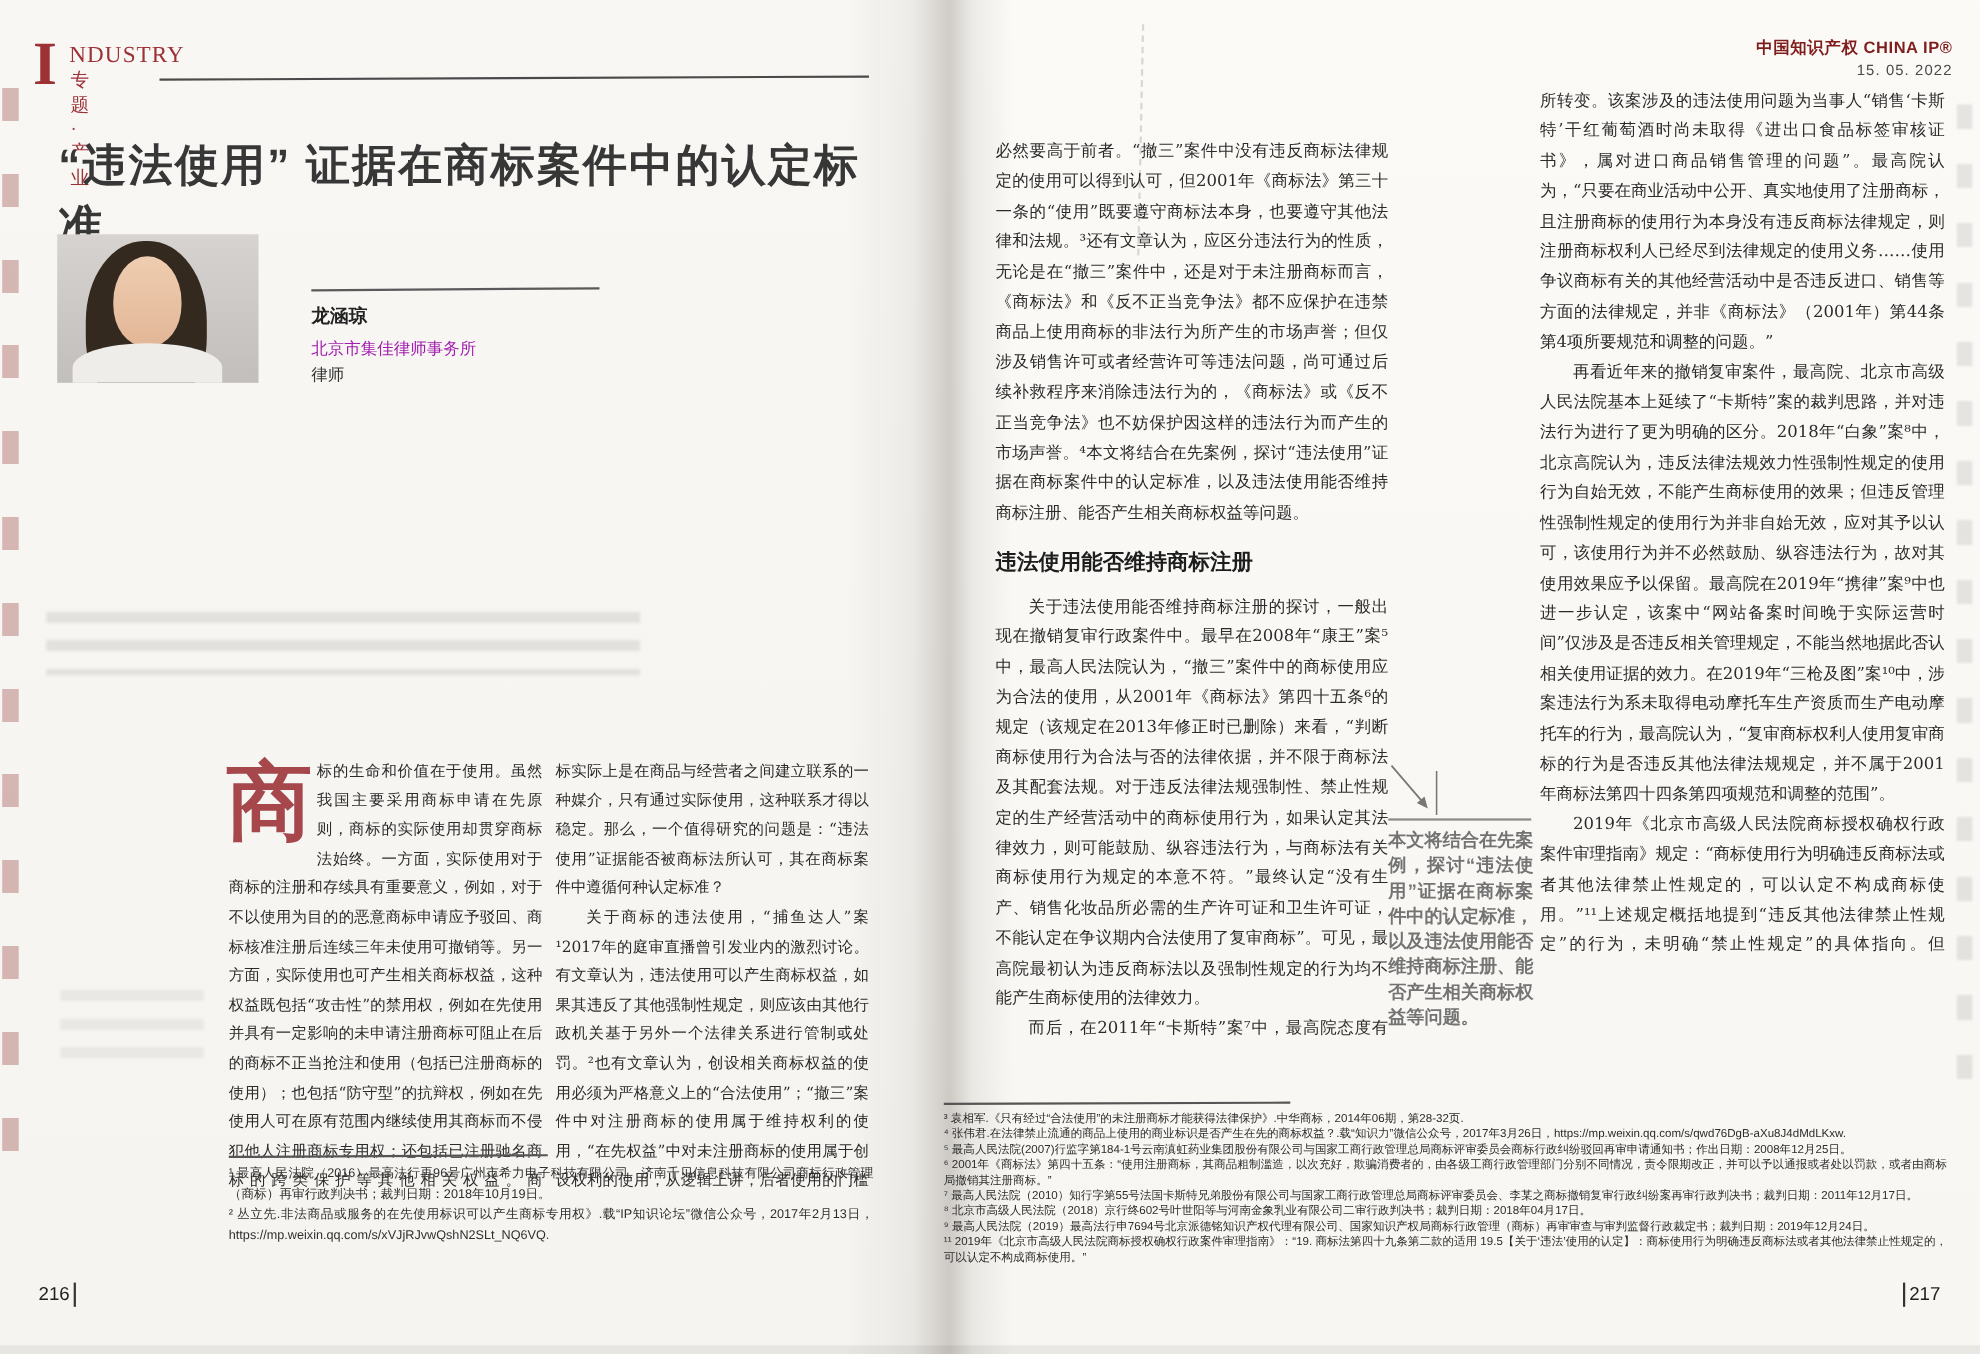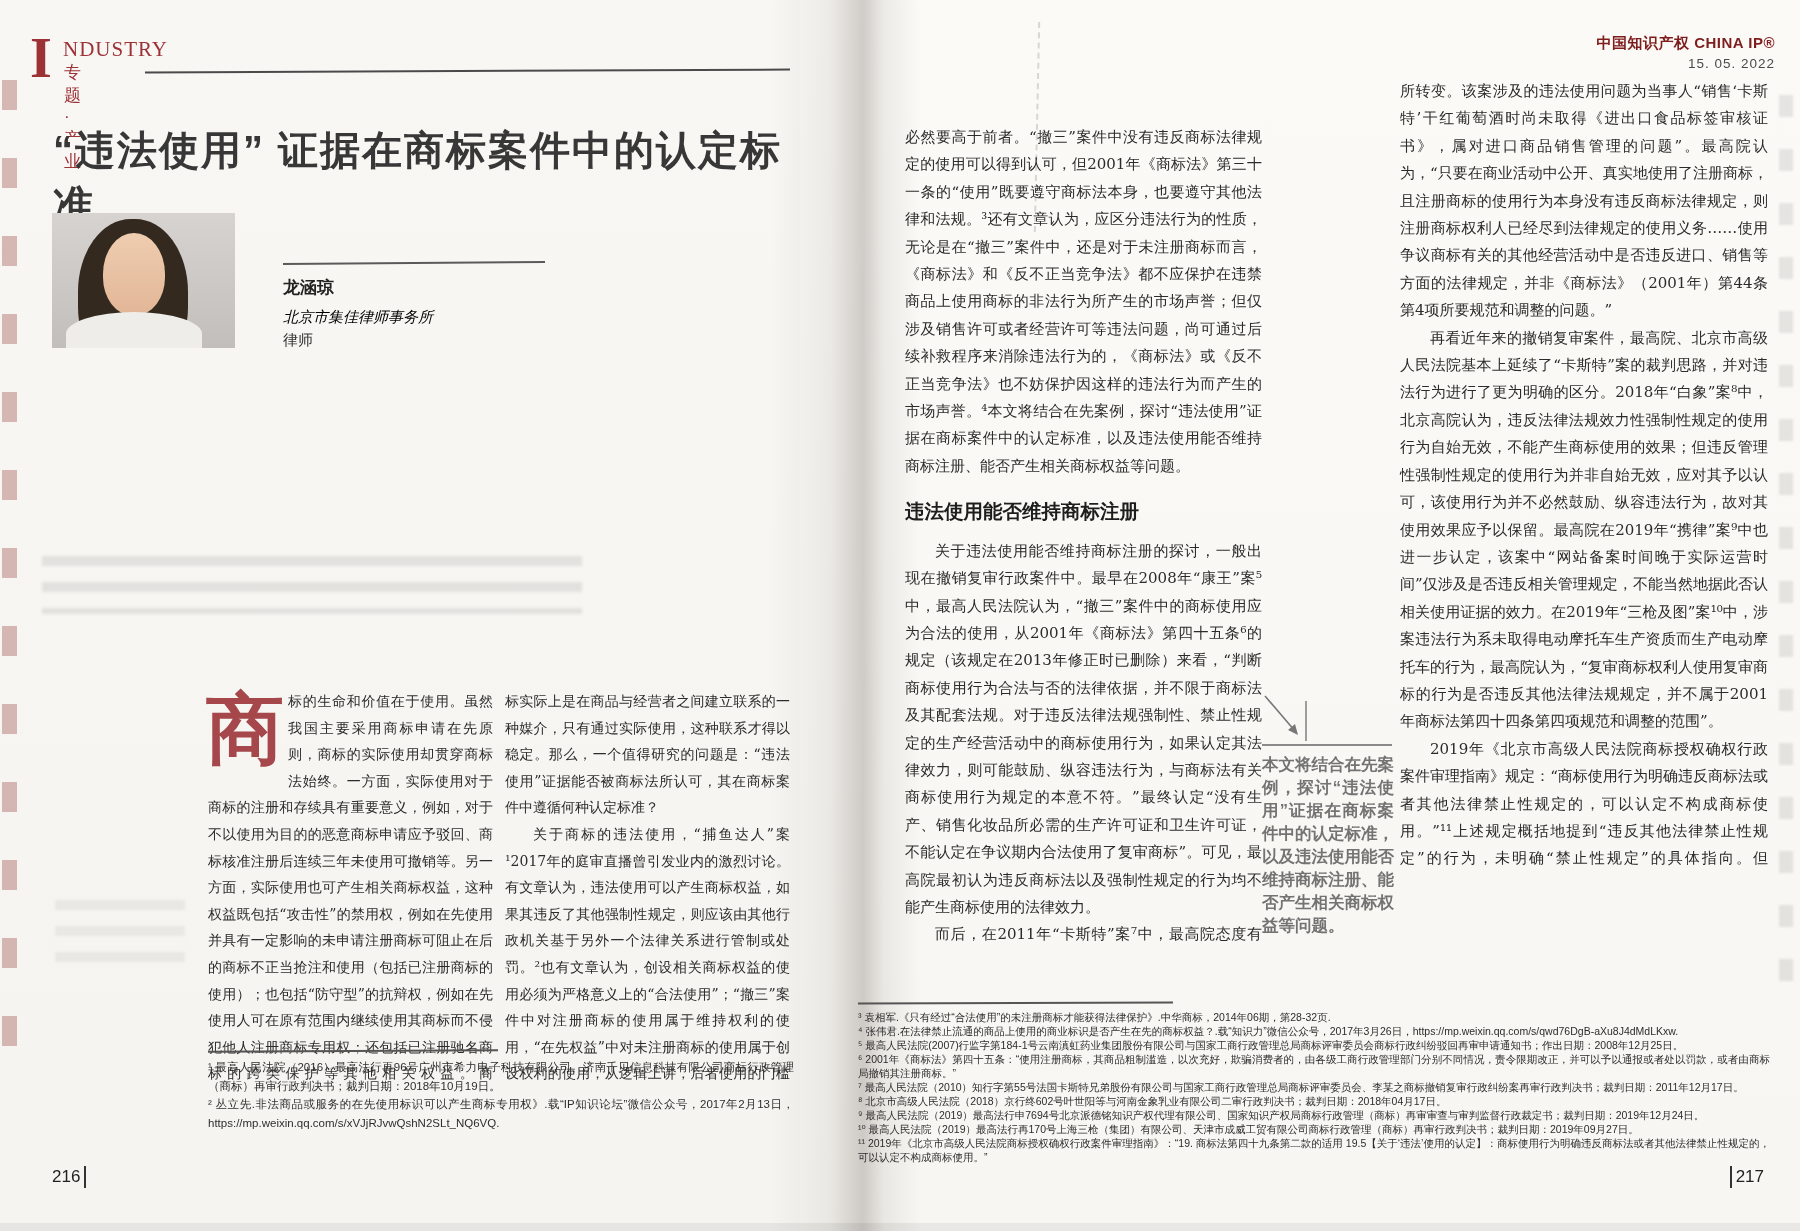--- a/index.html
+++ b/index.html
@@ -45,21 +45,21 @@
   .portrait-hair{position:absolute;left:26px;top:6px;width:110px;height:152px;background:#33291f;
     border-radius:48% 48% 42% 42%;}
   .portrait-face{position:absolute;left:51px;top:20px;width:62px;height:82px;
     background:linear-gradient(180deg,#efcdb0 0%,#e2b697 100%);border-radius:50% 50% 46% 46%;}
   .portrait-top{position:absolute;left:14px;bottom:-8px;width:136px;height:44px;background:#efedea;
     border-radius:50% 50% 0 0;}
   .author-rule{position:absolute;left:283px;top:262px;width:262px;height:2px;background:#5a5a5a;transform:rotate(-.4deg);}
   .author-name{position:absolute;left:283px;top:276px;font-family:"Liberation Sans",sans-serif;
     font-weight:bold;font-size:17px;color:#222;}
   .author-org{position:absolute;left:283px;top:308px;font-family:"Liberation Sans",sans-serif;
-    font-size:15px;color:#000000;font-style:italic;}
+    font-size:15px;color:#a21caf;}
   .author-role{position:absolute;left:283px;top:331px;font-family:"Liberation Sans",sans-serif;
     font-size:15px;color:#333;}
 
   
   .keywords{position:absolute;left:50px;top:695px;width:130px;text-align:center;}
   .keywords-heading{font-weight:bold;font-size:25px;color:#262626;letter-spacing:2px;}
   .keywords-divider{position:relative;margin:17px 2px 14px 2px;height:4px;background:#3d3d3d;}
   .keywords-dot{position:absolute;left:50%;top:50%;transform:translate(-50%,-50%);
     width:21px;height:21px;border-radius:50%;background:#b8474b;}
   .keyword-item{font-weight:bold;font-size:24px;color:#262626;letter-spacing:2px;line-height:31px;}
@@ -99,21 +99,21 @@
   .footnotes-left{position:absolute;left:208px;top:1058px;width:586px;
     font-family:"Liberation Sans","DejaVu Sans",sans-serif;font-size:11.5px;line-height:18.5px;color:#2e2e2e;text-align:justify;}
   .footnote-rule-right{position:absolute;left:858px;top:1002px;width:315px;height:2px;background:#555;transform:rotate(-.2deg);}
   .footnotes-right{position:absolute;left:858px;top:1010px;width:912px;
     font-family:"Liberation Sans","DejaVu Sans",sans-serif;font-size:10.5px;line-height:14px;color:#2c2c2c;text-align:justify;}
   .footnote-item{margin:0;}
 
   
   .pageno{position:absolute;top:1166px;font-family:"Liberation Sans",sans-serif;font-size:17px;color:#222;
     display:flex;align-items:center;gap:4px;}
-  .pageno-left{left:52px;}
+  .pageno-left{left:35px;}
   .pageno-right{right:36px;}
   .pageno-bar{width:2px;height:22px;background:#333;}
 </style>
 </head>
 <body>
 
 <div class="spread">
 
   <div class="page page-left"></div>
   <div class="page page-right"></div>
@@ -194,21 +194,20 @@
 
   <div class="footnote-rule-right"></div>
   <div class="footnotes-right">
     <p class="footnote-item">³ 袁相军.《只有经过“合法使用”的未注册商标才能获得法律保护》.中华商标，2014年06期，第28-32页.</p>
     <p class="footnote-item">⁴ 张伟君.在法律禁止流通的商品上使用的商业标识是否产生在先的商标权益？.载“知识力”微信公众号，2017年3月26日，https://mp.weixin.qq.com/s/qwd76DgB-aXu8J4dMdLKxw.</p>
     <p class="footnote-item">⁵ 最高人民法院(2007)行监字第184-1号云南滇虹药业集团股份有限公司与国家工商行政管理总局商标评审委员会商标行政纠纷驳回再审申请通知书；作出日期：2008年12月25日。</p>
     <p class="footnote-item">⁶ 2001年《商标法》第四十五条：“使用注册商标，其商品粗制滥造，以次充好，欺骗消费者的，由各级工商行政管理部门分别不同情况，责令限期改正，并可以予以通报或者处以罚款，或者由商标局撤销其注册商标。”</p>
     <p class="footnote-item">⁷ 最高人民法院（2010）知行字第55号法国卡斯特兄弟股份有限公司与国家工商行政管理总局商标评审委员会、李某之商标撤销复审行政纠纷案再审行政判决书；裁判日期：2011年12月17日。</p>
     <p class="footnote-item">⁸ 北京市高级人民法院（2018）京行终602号叶世阳等与河南金象乳业有限公司二审行政判决书；裁判日期：2018年04月17日。</p>
     <p class="footnote-item">⁹ 最高人民法院（2019）最高法行申7694号北京派德铭知识产权代理有限公司、国家知识产权局商标行政管理（商标）再审审查与审判监督行政裁定书；裁判日期：2019年12月24日。</p>
-    <p class="footnote-item">¹⁰ 最高人民法院（2019）最高法行再170号上海三枪（集团）有限公司、天津市成威工贸有限公司商标行政管理（商标）再审行政判决书；裁判日期：2019年09月27日。</p>
     <p class="footnote-item">¹¹ 2019年《北京市高级人民法院商标授权确权行政案件审理指南》：“19. 商标法第四十九条第二款的适用 19.5【关于‘违法’使用的认定】：商标使用行为明确违反商标法或者其他法律禁止性规定的，可以认定不构成商标使用。”</p>
   </div>
 
   <div class="pageno pageno-right">
     <span class="pageno-bar"></span>
     <span>217</span>
   </div>
 
 </div>
 

